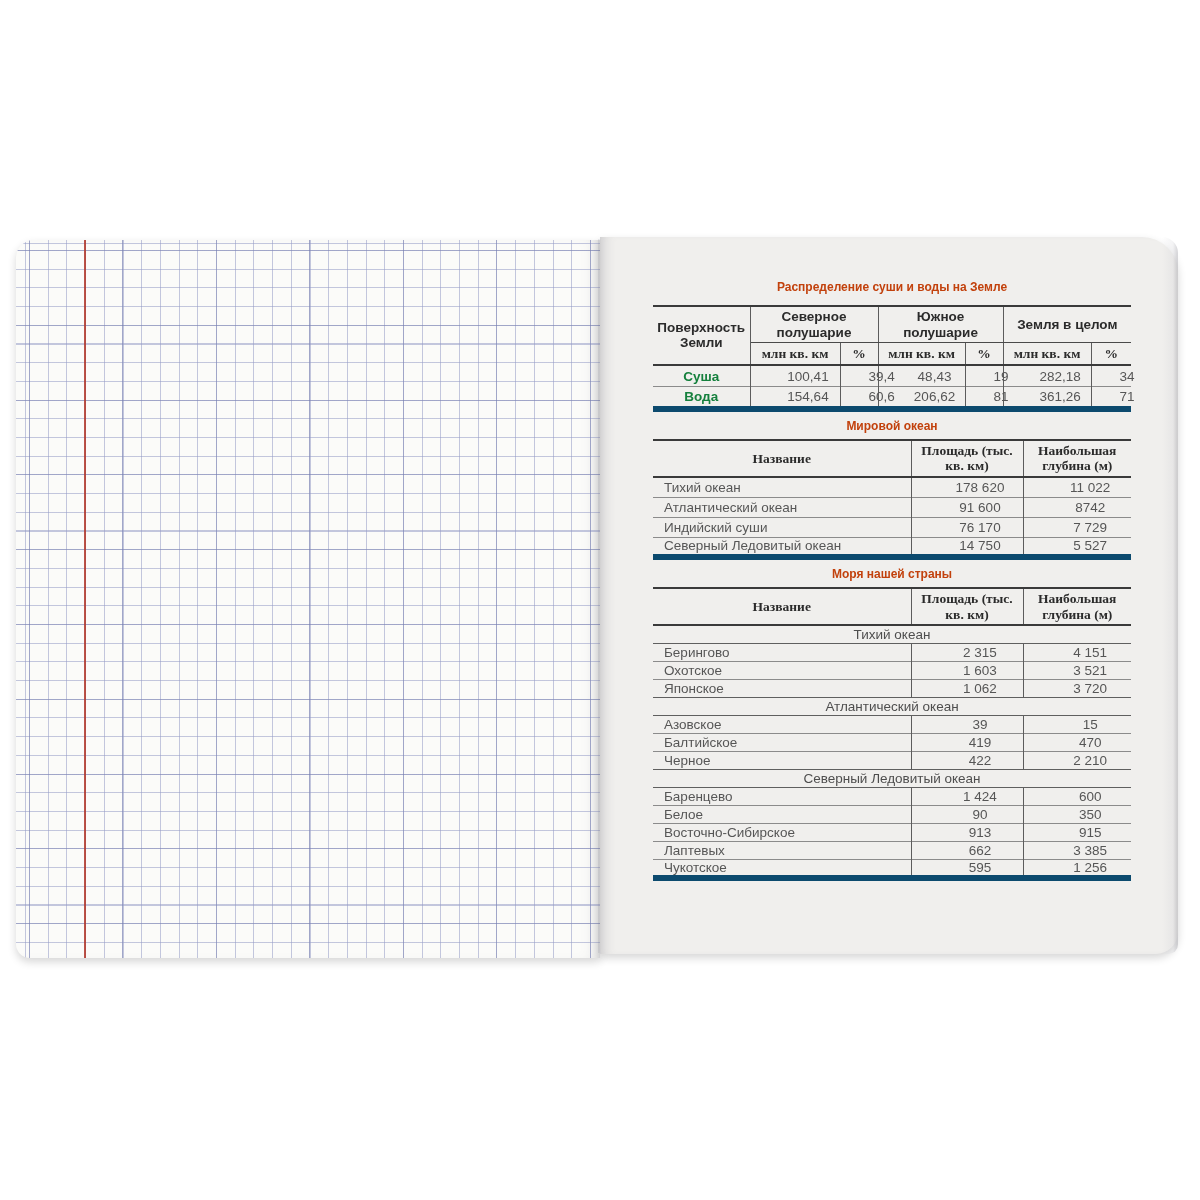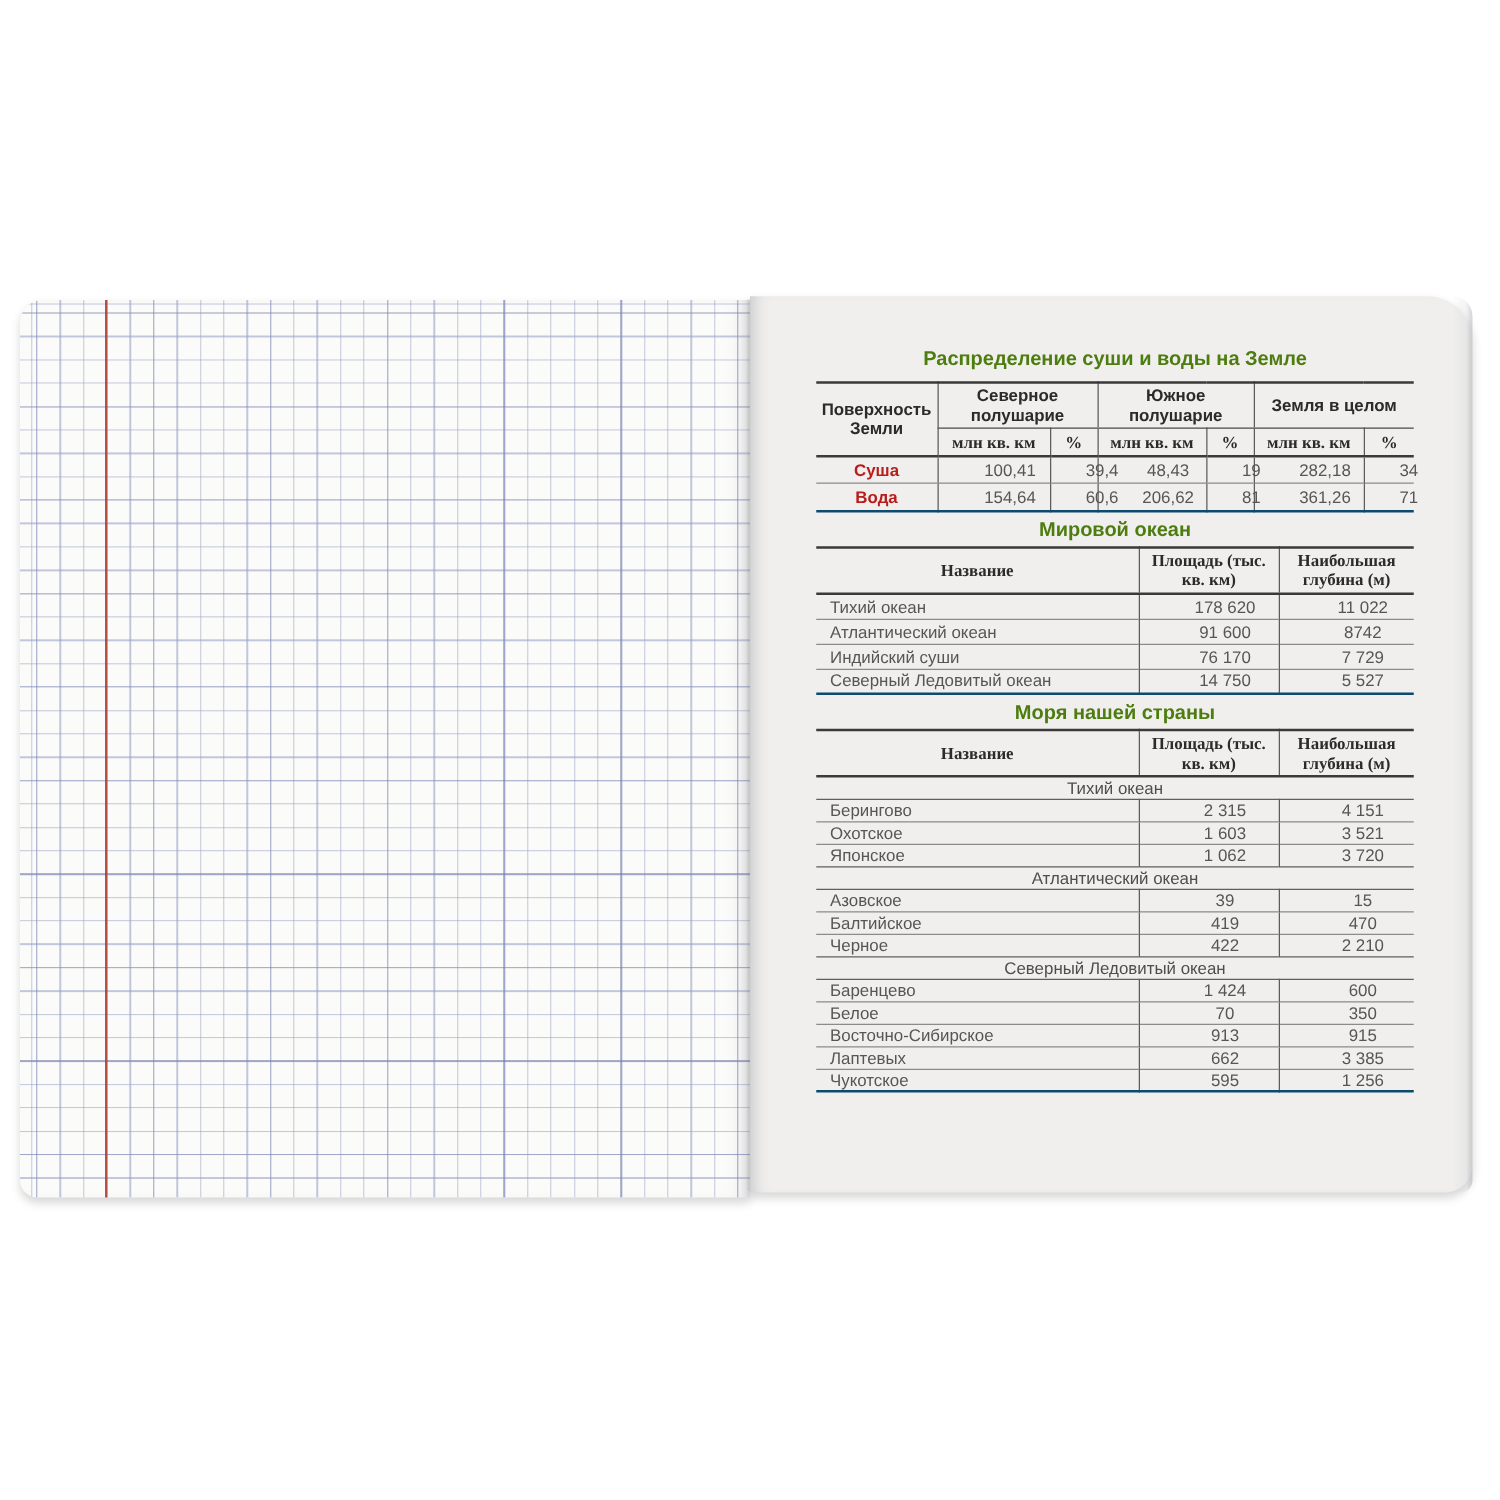--- a/index.html
+++ b/index.html
@@ -62,35 +62,35 @@
   }
 
   .content {
     position: absolute;
     left: 53px; top: 0;
     width: 478px;
     padding-top: 41px;
     color: #4f4f4f;
   }
   .tbl-title {
-    font-size: 16px;
+    font-size: 12px;
     line-height: 19px;
     font-weight: bold;
-    color: #4d7c0f;
+    color: #c2410c;
     text-align: center;
     margin: 0 0 8px 0;
   }
   .tbl-title.mid { margin: 5px 0 3px 0; }
 
   table.reftable {
     border-collapse: collapse;
     table-layout: fixed;
     width: 478px;
     border-top: 2px solid #3a3a3a;
-    border-bottom: 2px solid #0c4a6e;
+    border-bottom: 6px solid #0c4a6e;
     border-left: hidden;
     border-right: hidden;
   }
   .reftable th {
     font-size: 13.5px;
     line-height: 1.16;
     font-weight: bold;
     color: #2b2b2b;
     text-align: center;
     vertical-align: middle;
@@ -106,21 +106,21 @@
   .reftable thead tr:last-child th { border-bottom: 2px solid #3a3a3a; font-family: Liberation Serif, serif; }
   .reftable tbody td { border-top: 1px solid #8b8b8b; }
 
   
   .t1 thead tr:first-child { height: 32px; }
   .t1 thead tr:last-child  { height: 22px; }
   .t1 tbody tr  { height: 22px; }
   .t1 .rowspan-th { border-right: 1px solid #5c5c5c; border-bottom: 2px solid #3a3a3a; }
   .t1 .group-th   { border-bottom: 1px solid #4a4a4a; }
   .t1 td { text-align: center; }
-  .t1 td.label { font-weight: bold; color: #b91c1c; }
+  .t1 td.label { font-weight: bold; color: #15803d; }
 
   
   .t2 thead tr { height: 36px; }
   .t2 tbody tr { height: 20px; }
   .t3 thead tr { height: 34px; }
   .t3 tbody tr { height: 18px; }
   .reftable td.name { text-align: left; padding-left: 11px; }
   .reftable td.num  { text-align: center; padding-left: 28px; }
   .t3 td.section {
     text-align: center;
@@ -286,21 +286,21 @@
             <tr class="section-row">
               <td class="section" colspan="3">Северный Ледовитый океан</td>
             </tr>
             <tr>
               <td class="name">Баренцево</td>
               <td class="num">1 424</td>
               <td class="num">600</td>
             </tr>
             <tr>
               <td class="name">Белое</td>
-              <td class="num">70</td>
+              <td class="num">90</td>
               <td class="num">350</td>
             </tr>
             <tr>
               <td class="name">Восточно-Сибирское</td>
               <td class="num">913</td>
               <td class="num">915</td>
             </tr>
             <tr>
               <td class="name">Лаптевых</td>
               <td class="num">662</td>

